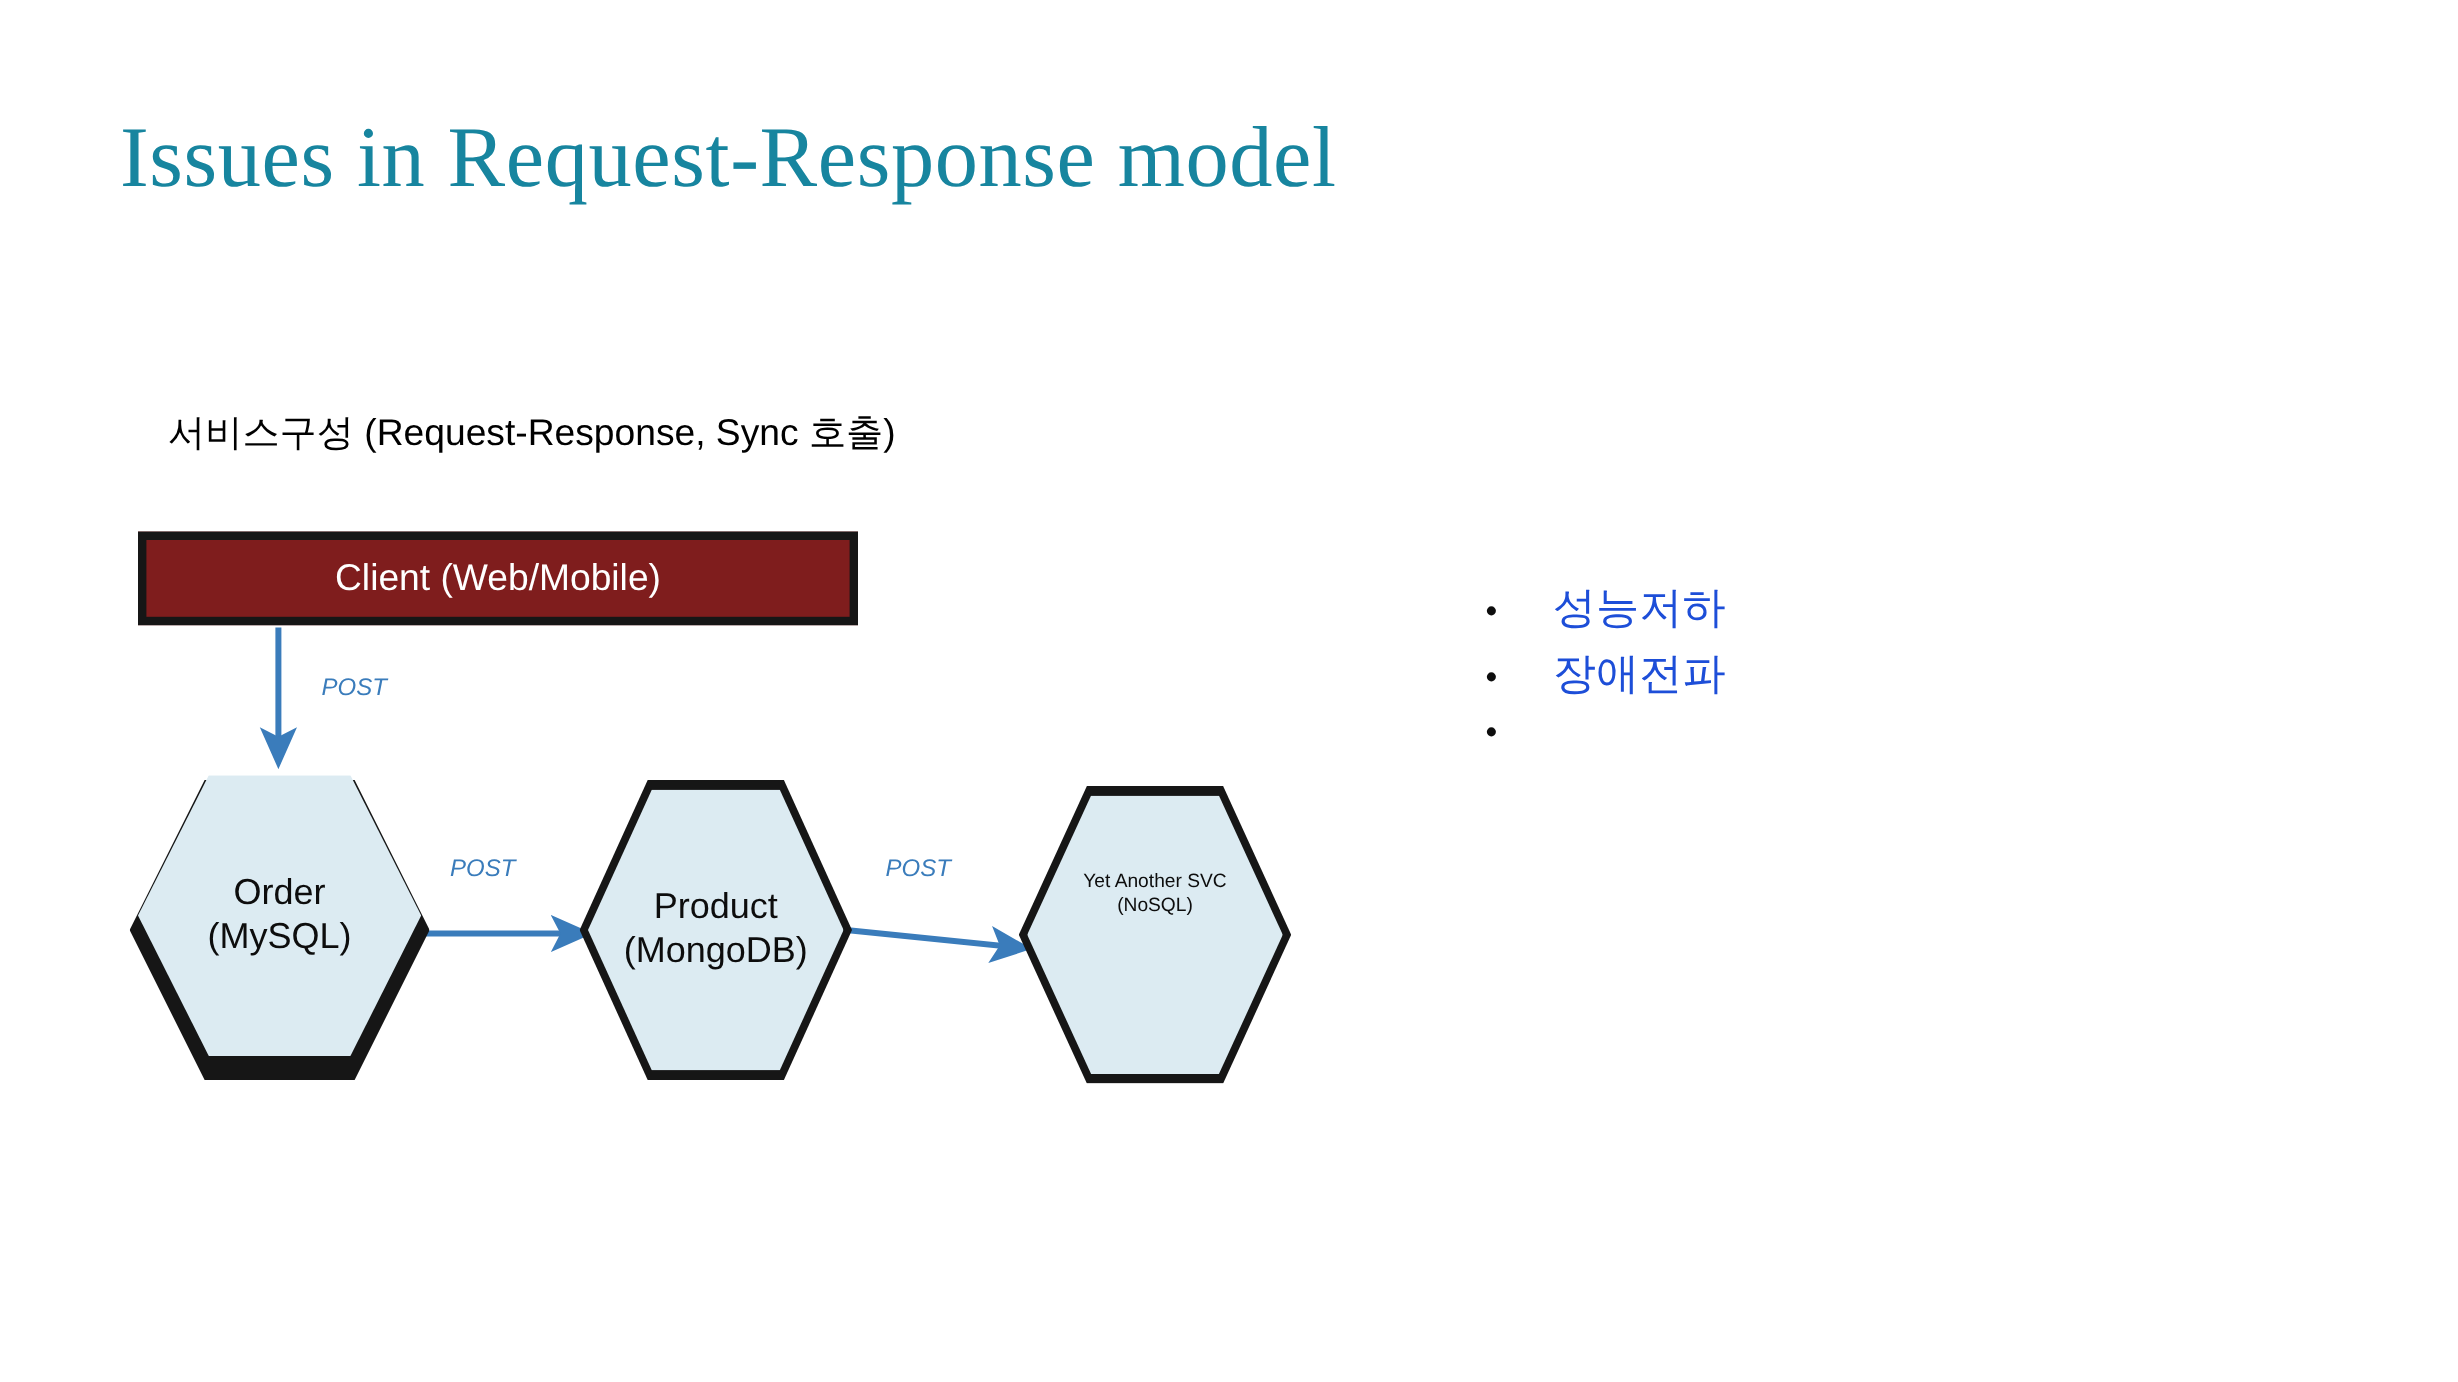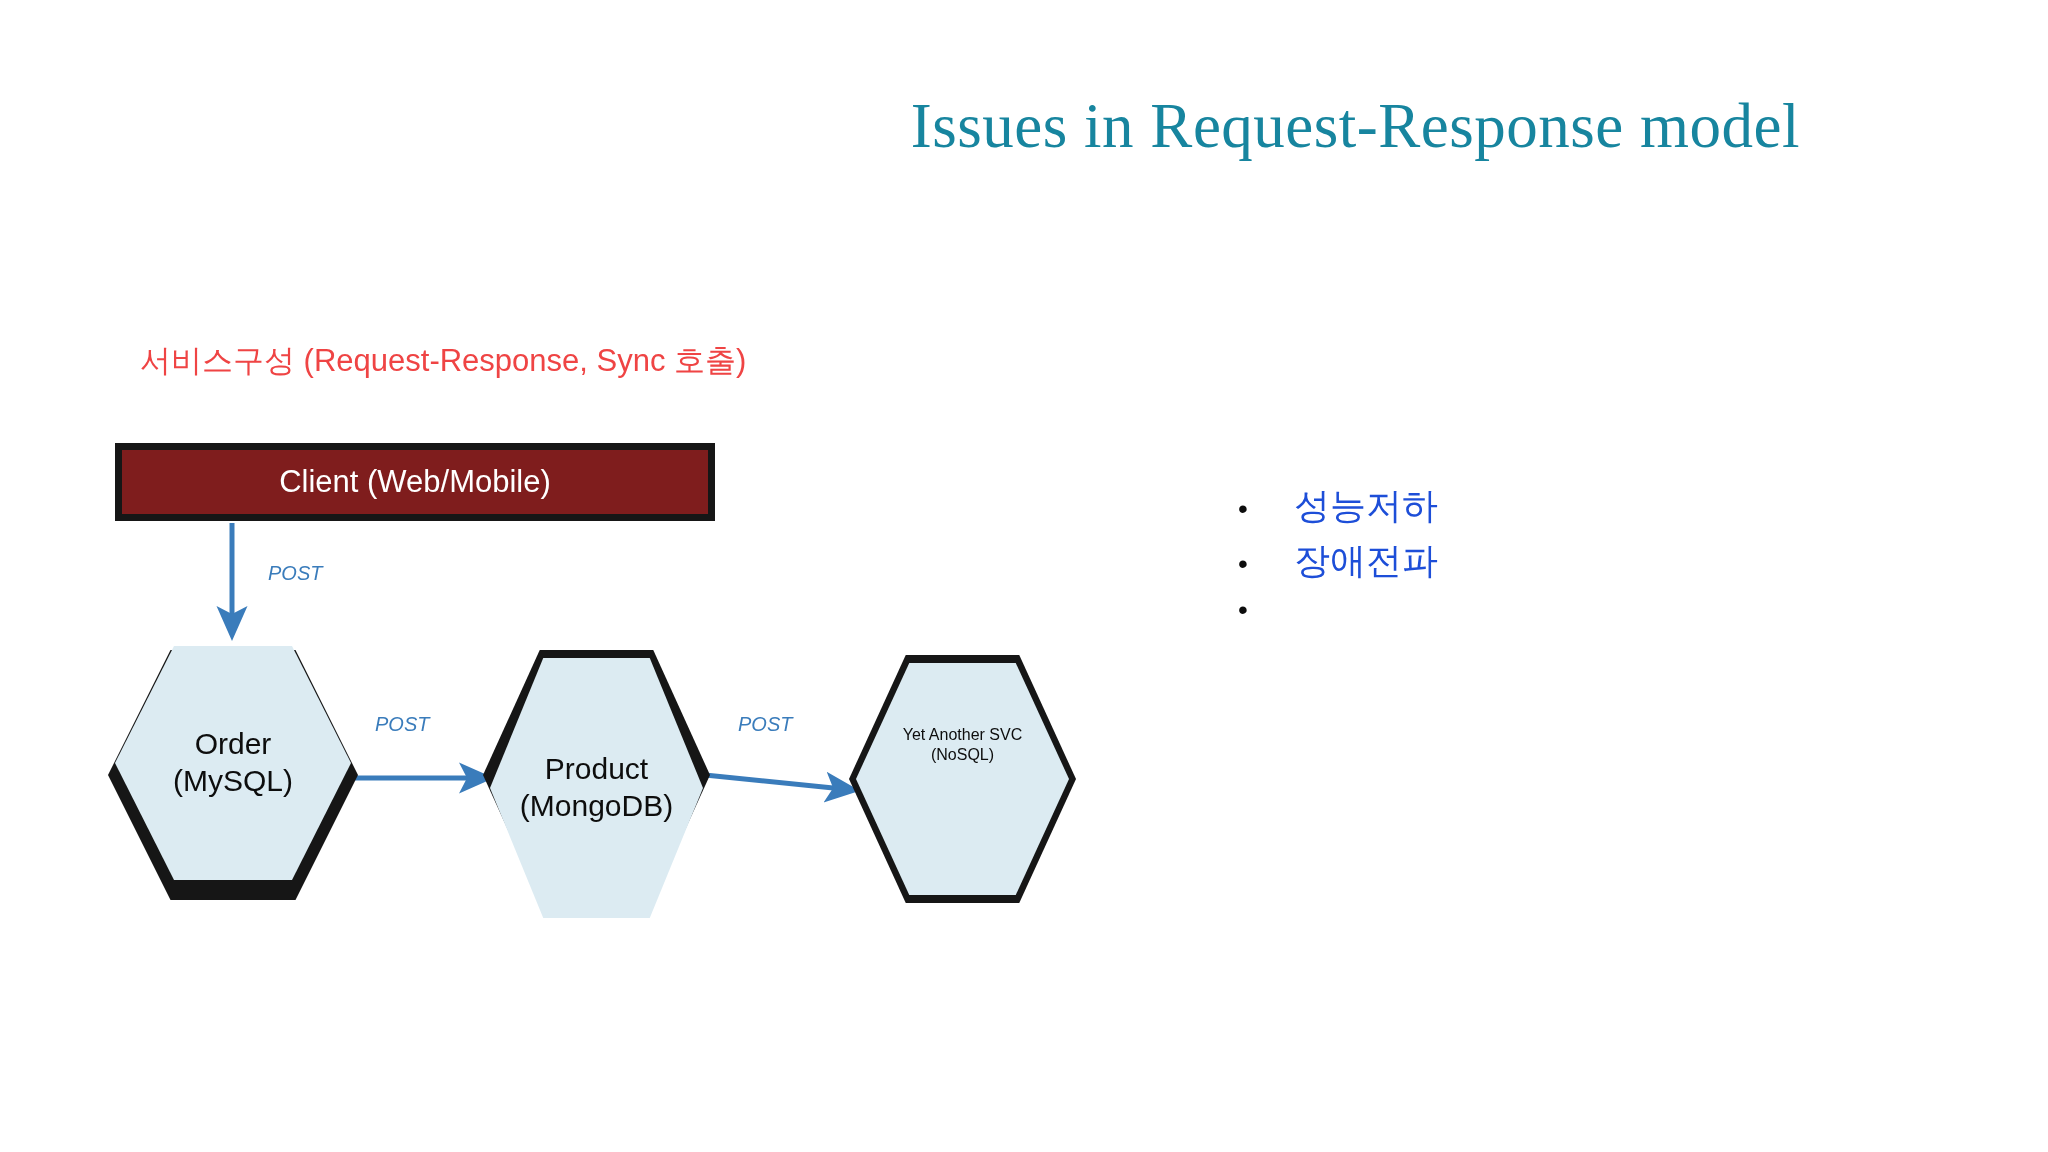--- a/index.html
+++ b/index.html
@@ -16,35 +16,34 @@
     -webkit-font-smoothing: antialiased;
   }
 
   
   #slide-title {
     position: absolute;
     left: 100px;
     top: 95px;
     width: 1700px;
     font-family: "Liberation Serif", serif;
-    font-size: 63px;
+    font-size: 72px;
     line-height: 1.0;
     color: #17859f;
     letter-spacing: 0.5px;
     white-space: nowrap;
-    text-align: right;
   }
 
   
   #subtitle {
     position: absolute;
     left: 140px;
     top: 340px;
     font-size: 31px;
-    color: #ef4444;
+    color: #000000;
     white-space: nowrap;
   }
 
   
   #diagram {
     position: absolute;
     left: 0;
     top: 0;
     width: 1200px;
     height: 1152px;
@@ -95,21 +94,21 @@
   .hex-label.small {
     font-size: 16px;
   }
 
   
   #hex-order-outer { left: 108px; top: 650px; width: 250px; height: 250px; }
   #hex-order       { left: 115px; top: 646px; width: 236px; height: 234px; }
 
   
   #hex-product-outer { left: 483px; top: 650px; width: 227px; height: 250px; }
-  #hex-product       { left: 490px; top: 658px; width: 213px; height: 260px; }
+  #hex-product       { left: 490px; top: 658px; width: 213px; height: 234px; }
 
   
   #hex-yas-outer { left: 849px; top: 655px; width: 227px; height: 248px; }
   #hex-yas       { left: 856px; top: 663px; width: 213px; height: 232px; }
   #hex-yas .hex-label { transform: translateY(-34px); }
 
   
   .post-label {
     position: absolute;
     font-size: 20px;

